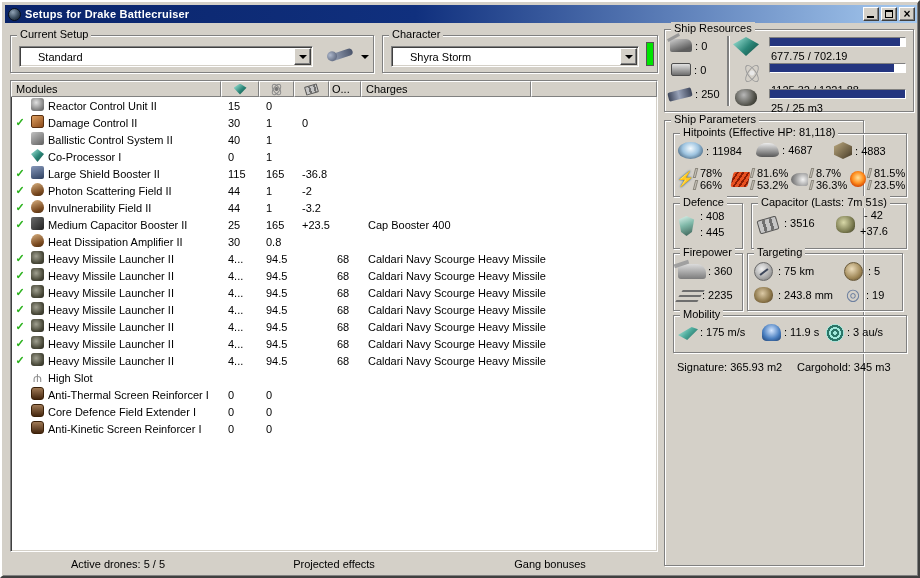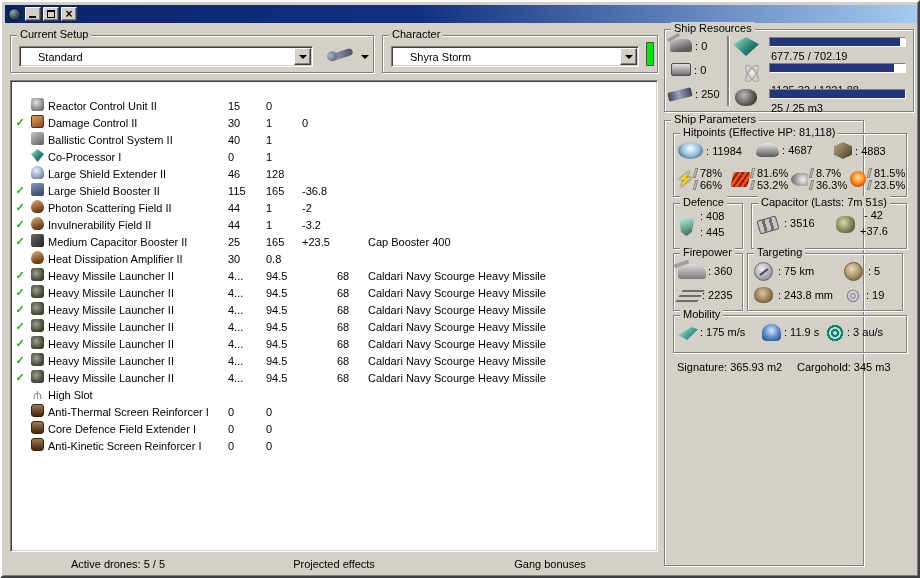--- a/index.html
+++ b/index.html
@@ -187,20 +187,21 @@
 
   .lab { position:absolute; white-space:nowrap; }
 </style>
 </head>
 <body>
 
 <div class="window">
 
   <div class="titlebar">
     <span class="appicon"></span>
+    <span class="title">Setups for Drake Battlecruiser</span>
     <span class="winbtns">
       <button class="wbtn">
           <span class="glyph-min"></span>
         </button>
       <button class="wbtn">
           <span class="glyph-max"></span>
         </button>
       <button class="wbtn">
           <span class="glyph-close">×</span>
         </button>
@@ -224,20 +225,41 @@
     <div class="combo sunken" style="left:8px; top:10px; width:248px;">
       <span class="combo-text">Shyra Storm</span>
       <span class="combo-btn">
           <span class="arr"></span>
         </span>
     </div>
   </div>
   <span class="statusbar-green" style="left: 644px; top: 40px; background: rgb(0, 228, 0);"></span>
 
   <div class="modpanel sunken">
+    <div class="mheader">
+      <div class="hcell">
+          <span>Modules</span>
+        </div>
+      <div class="hcell cic">
+          <span class="ipic i-cpu-sm"></span>
+        </div>
+      <div class="hcell cic">
+          <span class="ipic i-atom-sm"></span>
+        </div>
+      <div class="hcell cic">
+          <span class="ipic i-capbattery-sm"></span>
+        </div>
+      <div class="hcell" style="padding-left:2px;">
+          <span>O...</span>
+        </div>
+      <div class="hcell">
+          <span>Charges</span>
+        </div>
+      <div class="hcell"></div>
+    </div>
     <div class="mrows">
         <div class="mrow">
           <span class="mcheck"></span>
           <span><span class="micon mi-reactor"></span></span>
           <span class="mcell">Reactor Control Unit II</span>
           <span class="mcell pad6">15</span>
           <span class="mcell pad6">0</span>
           <span class="mcell pad7"></span>
           <span class="mcell pad7"></span>
           <span class="mcell pad6"></span>
@@ -261,30 +283,20 @@
           <span class="mcell pad7"></span>
           <span class="mcell pad7"></span>
           <span class="mcell pad6"></span>
         </div>
         <div class="mrow">
           <span class="mcheck"></span>
           <span><span class="micon mi-coproc"></span></span>
           <span class="mcell">Co-Processor I</span>
           <span class="mcell pad6">0</span>
           <span class="mcell pad6">1</span>
-          <span class="mcell pad7"></span>
-          <span class="mcell pad7"></span>
-          <span class="mcell pad6"></span>
-        </div>
-        <div class="mrow">
-          <span class="mcheck"></span>
-          <span><span class="micon mi-lse"></span></span>
-          <span class="mcell">Large Shield Extender II</span>
-          <span class="mcell pad6">46</span>
-          <span class="mcell pad6">128</span>
           <span class="mcell pad7"></span>
           <span class="mcell pad7"></span>
           <span class="mcell pad6"></span>
         </div>
         <div class="mrow">
           <span class="mcheck">✓</span>
           <span><span class="micon mi-lsb"></span></span>
           <span class="mcell">Large Shield Booster II</span>
           <span class="mcell pad6">115</span>
           <span class="mcell pad6">165</span>

